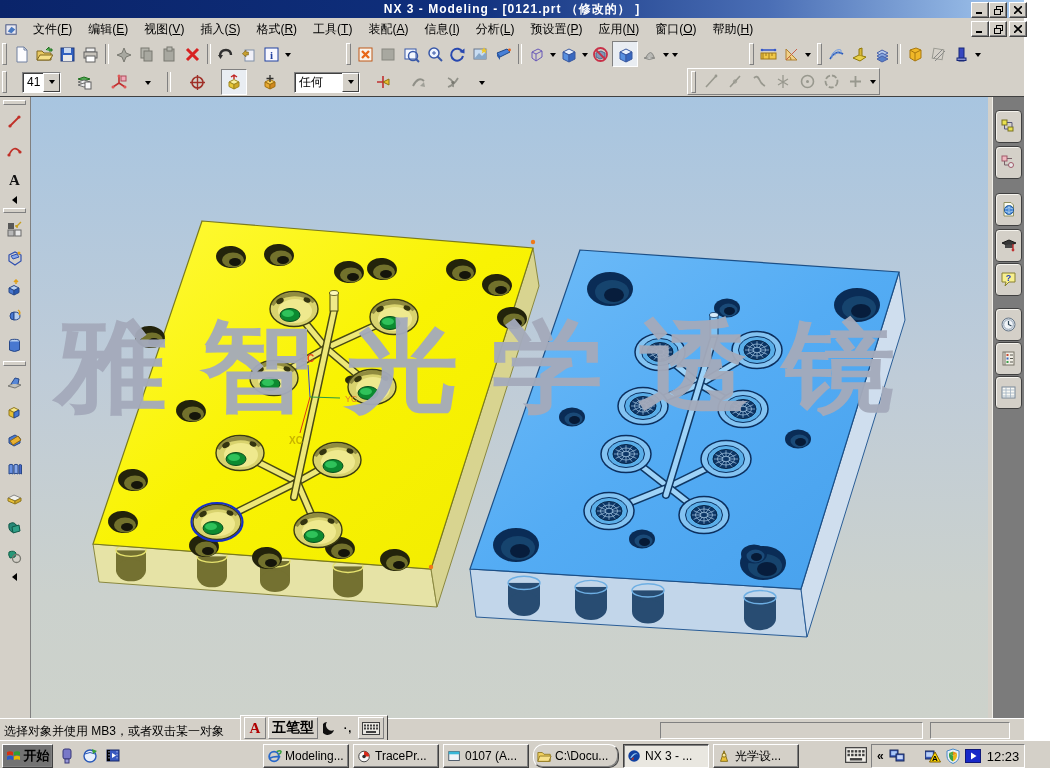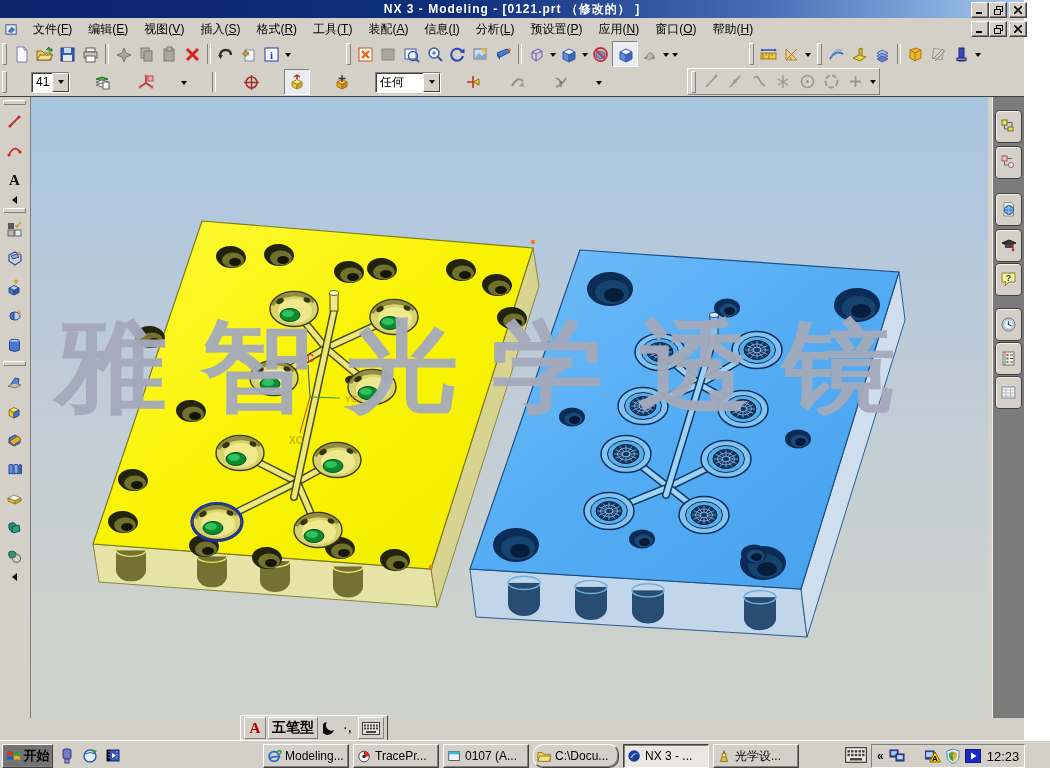--- a/index.html
+++ b/index.html
@@ -26,21 +26,21 @@
     border-bottom:1px solid #aca899;display:flex;align-items:center;}
   .mdiicon{width:15px;height:15px;margin:0 6px 0 4px;}
   .menuitem{padding:3px 8px;font-size:12px;white-space:nowrap;}
   .menubar .winbtns{top:3px;}
 
   
   .toolrow{position:absolute;left:0;width:1024px;height:28px;background:#d4d0c8;}
   #row1{top:40px;border-bottom:1px solid #c0bcb4;}
   #row2{top:68px;}
   .tbgroup{position:absolute;top:1px;height:26px;display:flex;align-items:center;}
-  #row2 .tbgroup{gap:21px;}
+  #row2 .tbgroup{gap:12px;}
   #row2 .framed{border:1px solid;border-color:#fff #808080 #808080 #fff;height:25px;top:0;padding:0 2px;gap:1px;}
   .grip{width:3px;height:20px;border:1px solid;border-color:#fff #808080 #808080 #fff;margin:0 3px 0 1px;}
   .tbtn{width:23px;height:24px;display:flex;align-items:center;justify-content:center;flex:none;}
   .tbtn svg{width:17px;height:17px;display:block;}
   .tbtn.pressed{border:1px solid;border-color:#808080 #fff #fff #808080;background:#e9edf2;width:24px;height:24px;}
   .tsep{width:2px;height:20px;border-left:1px solid #808080;border-right:1px solid #fff;margin:0 3px;flex:none;}
   .dd{width:9px;height:24px;display:flex;align-items:center;justify-content:center;flex:none;}
   .dd:after{content:"";border:3px solid transparent;border-top:4px solid #000;margin-top:4px;}
   .combo{height:19px;background:#fff;border:1px solid;border-color:#808080 #fff #fff #808080;
      box-shadow:inset 1px 1px 0 #404040;display:flex;align-items:center;font-size:12px;flex:none;}
@@ -1078,20 +1078,25 @@
           </svg>
         </div>
         <div class="rtab" style="top: 279px;">
           <svg class="" viewBox="0 0 17 17">
             <rect x="2" y="3" width="13" height="11" fill="#f8f8f4" stroke="#788898"></rect>
             <path d="M2,6 L15,6 M2,9 L15,9 M2,12 L15,12 M6,3 L6,14 M10.5,3 L10.5,14" stroke="#9fb0c0" stroke-width="0.8"></path>
           </svg>
         </div>
       </div>
 
+    <div id="statusbar">
+      <span id="status-msg">选择对象并使用 MB3，或者双击某一对象</span>
+      <div class="spane" style="left:660px;width:261px;"></div>
+      <div class="spane" style="left:930px;width:78px;"></div>
+    </div>
   </div>
 
   <div id="ime-bar">
     <div class="ime-cell" id="ime-a">A</div>
     <div class="ime-cell" id="ime-mode">五笔型</div>
     <div class="ime-cell" id="ime-moon">
         <svg width="12" height="14" viewBox="0 0 12 14">
           <path d="M4,1 A6.5,6.5 0 1 0 11,9 A5.5,5.5 0 0 1 4,1Z" fill="#101010"></path>
         </svg>
       </div>

